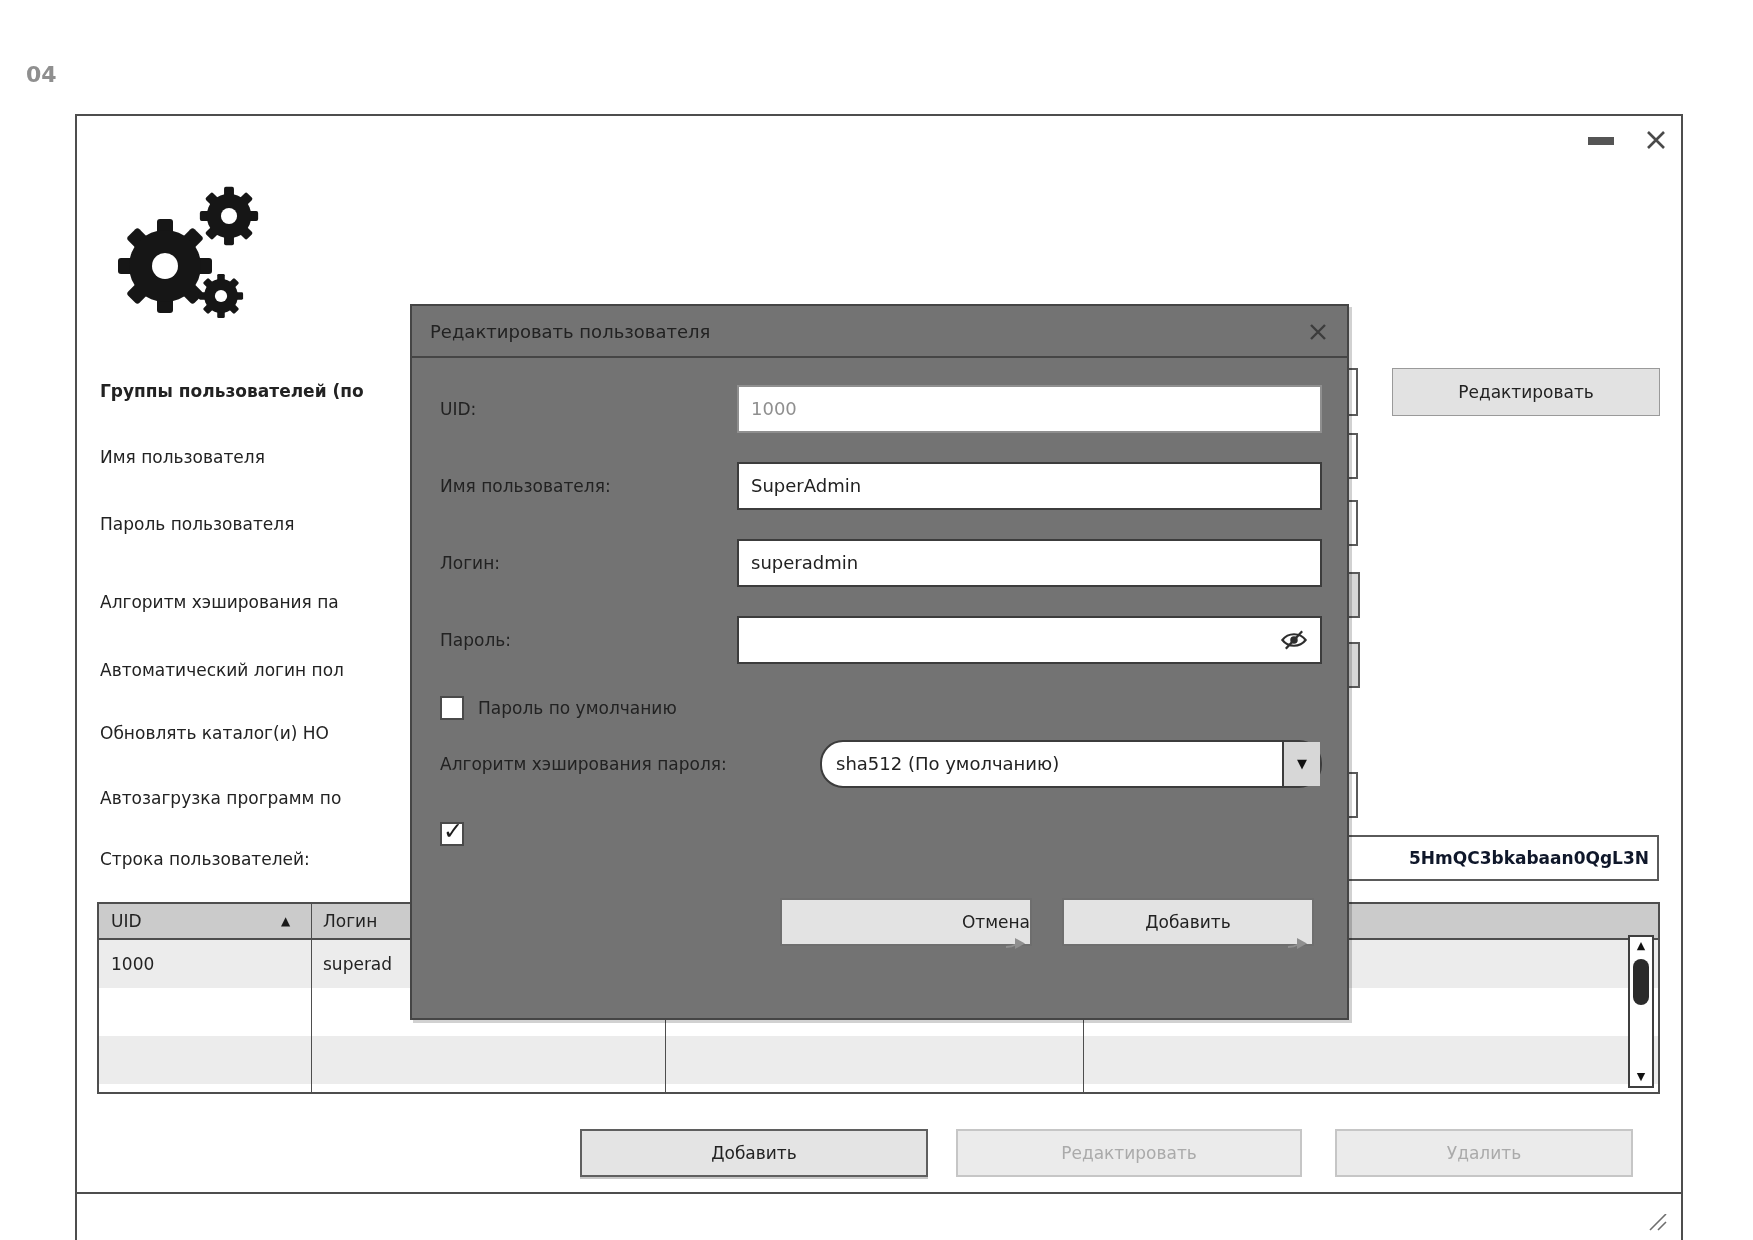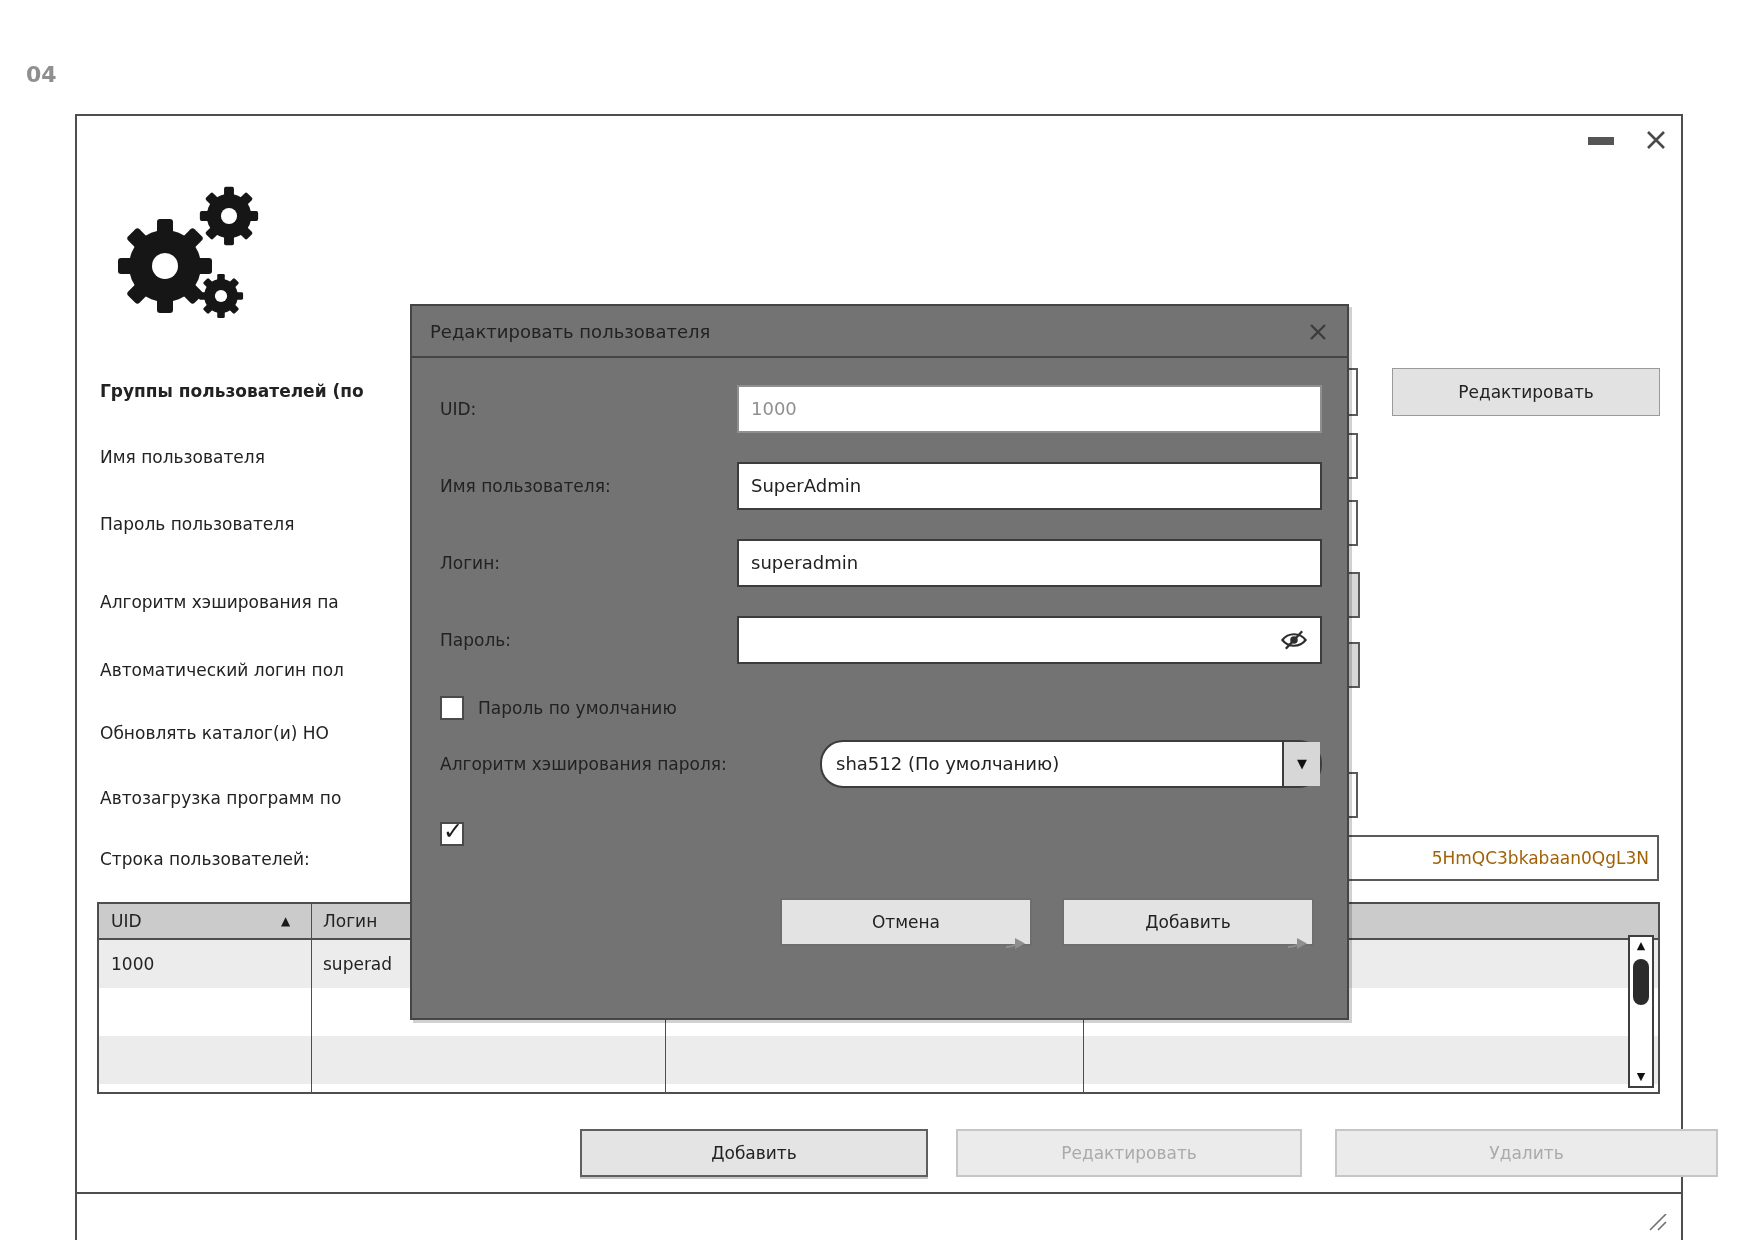--- a/index.html
+++ b/index.html
@@ -11,21 +11,21 @@
        border:2px solid #4e4e4e;background:#fff;}
   .titlebar{position:absolute;left:0;top:0;width:100%;height:50px;border-bottom:2px solid #4e4e4e;
             font-size:18px;line-height:50px;padding-left:14px;box-sizing:border-box;}
   .page-label{position:absolute;left:26px;top:26px;font-size:22px;font-weight:bold;color:#8f8f8f;}
   .intro{position:absolute;left:243px;top:120px;height:28px;line-height:28px;font-size:18px;white-space:nowrap;}
   .flabel{position:absolute;left:23px;height:28px;line-height:28px;font-size:17px;white-space:nowrap;}
   .ufield{position:absolute;background:#fff;border:2px solid #5a5a5a;box-sizing:border-box;}
   .ufield .uarrow{position:absolute;right:0;top:0;bottom:0;width:34px;background:#d7d7d7;
                   border-left:1px solid #666;display:flex;align-items:center;justify-content:center;
                   font-size:11px;color:#333;}
-  .ufield .uval{position:absolute;right:8px;top:0;bottom:0;line-height:42px;font-size:17px;color:#a16207;white-space:nowrap;}
+  .ufield .uval{position:absolute;right:8px;top:0;bottom:0;line-height:42px;font-size:17px;color:#0f172a;white-space:nowrap;font-weight:bold;}
   .btn{position:absolute;display:flex;align-items:center;justify-content:center;
        background:#e4e4e4;border:2px solid #5f5f5f;box-sizing:border-box;font-size:17px;color:#222;}
   .btn.light{border:1px solid #9a9a9a;background:#e2e2e2;}
   .btn.disabled{background:#ebebeb;border:2px solid #c6c6c6;color:#aaaaaa;}
   
   .tbl{position:absolute;left:20px;top:786px;width:1559px;height:188px;border:2px solid #4e4e4e;background:#fff;}
   .thead{position:absolute;left:0;top:0;width:100%;height:34px;background:#cbcbcb;border-bottom:2px solid #4e4e4e;}
   .hcell{position:absolute;top:0;height:34px;line-height:34px;font-size:17px;padding-left:12px;
          box-sizing:border-box;overflow:hidden;white-space:nowrap;}
   .trow{position:absolute;left:0;width:100%;height:48px;}
@@ -162,21 +162,21 @@
         <div class="dn">▼</div>
       </div>
     </div>
 
     <div class="btn" style="left:503px;top:1013px;width:348px;height:48px;box-shadow:0 2px 0 rgba(0,0,0,0.22);">
       <span>Добавить</span>
     </div>
     <div class="btn disabled" style="left:879px;top:1013px;width:346px;height:48px;">
       <span>Редактировать</span>
     </div>
-    <div class="btn disabled" style="left:1258px;top:1013px;width:383px;height:48px;">
+    <div class="btn disabled" style="left:1258px;top:1013px;width:298px;height:48px;">
       <span>Удалить</span>
     </div>
 
     <div class="statusline"></div>
     <svg class="abs" style="left:1571px;top:1098px;" width="20" height="18" viewBox="0 0 20 18">
       <path d="M2 16 L18 0 M10 16 L18 8" stroke="#6e6e6e" stroke-width="1.6" fill="none"></path>
     </svg>
   </div>
 
   <div class="dialog">
@@ -210,21 +210,21 @@
     <div class="mlabel" style="top:444px;">Алгоритм хэширования пароля:</div>
     <div class="combo" style="top:434px;border-radius:23px;">
       <span>sha512 (По умолчанию)</span>
       <span class="carrow">▼</span>
     </div>
 
     <div class="checkbox" style="top:516px;">
       <span class="check">✓</span>
     </div>
 
-    <div class="dbtn" style="left:368px;">
+    <div class="dbtn" style="left:368px;justify-content:flex-end;">
       <span>Отмена</span>
       <svg class="link-arrow" width="22" height="16" viewBox="0 0 22 16">
         <path d="M1 12 Q7 12 11 9.5" stroke="#8f8f8f" stroke-width="2" fill="none"></path>
         <path d="M10 3 L20 8.5 L10 14 Z" fill="#8f8f8f"></path>
       </svg>
     </div>
     <div class="dbtn" style="left:650px;">
       <span>Добавить</span>
       <svg class="link-arrow" width="22" height="16" viewBox="0 0 22 16">
         <path d="M1 12 Q7 12 11 9.5" stroke="#8f8f8f" stroke-width="2" fill="none"></path>

